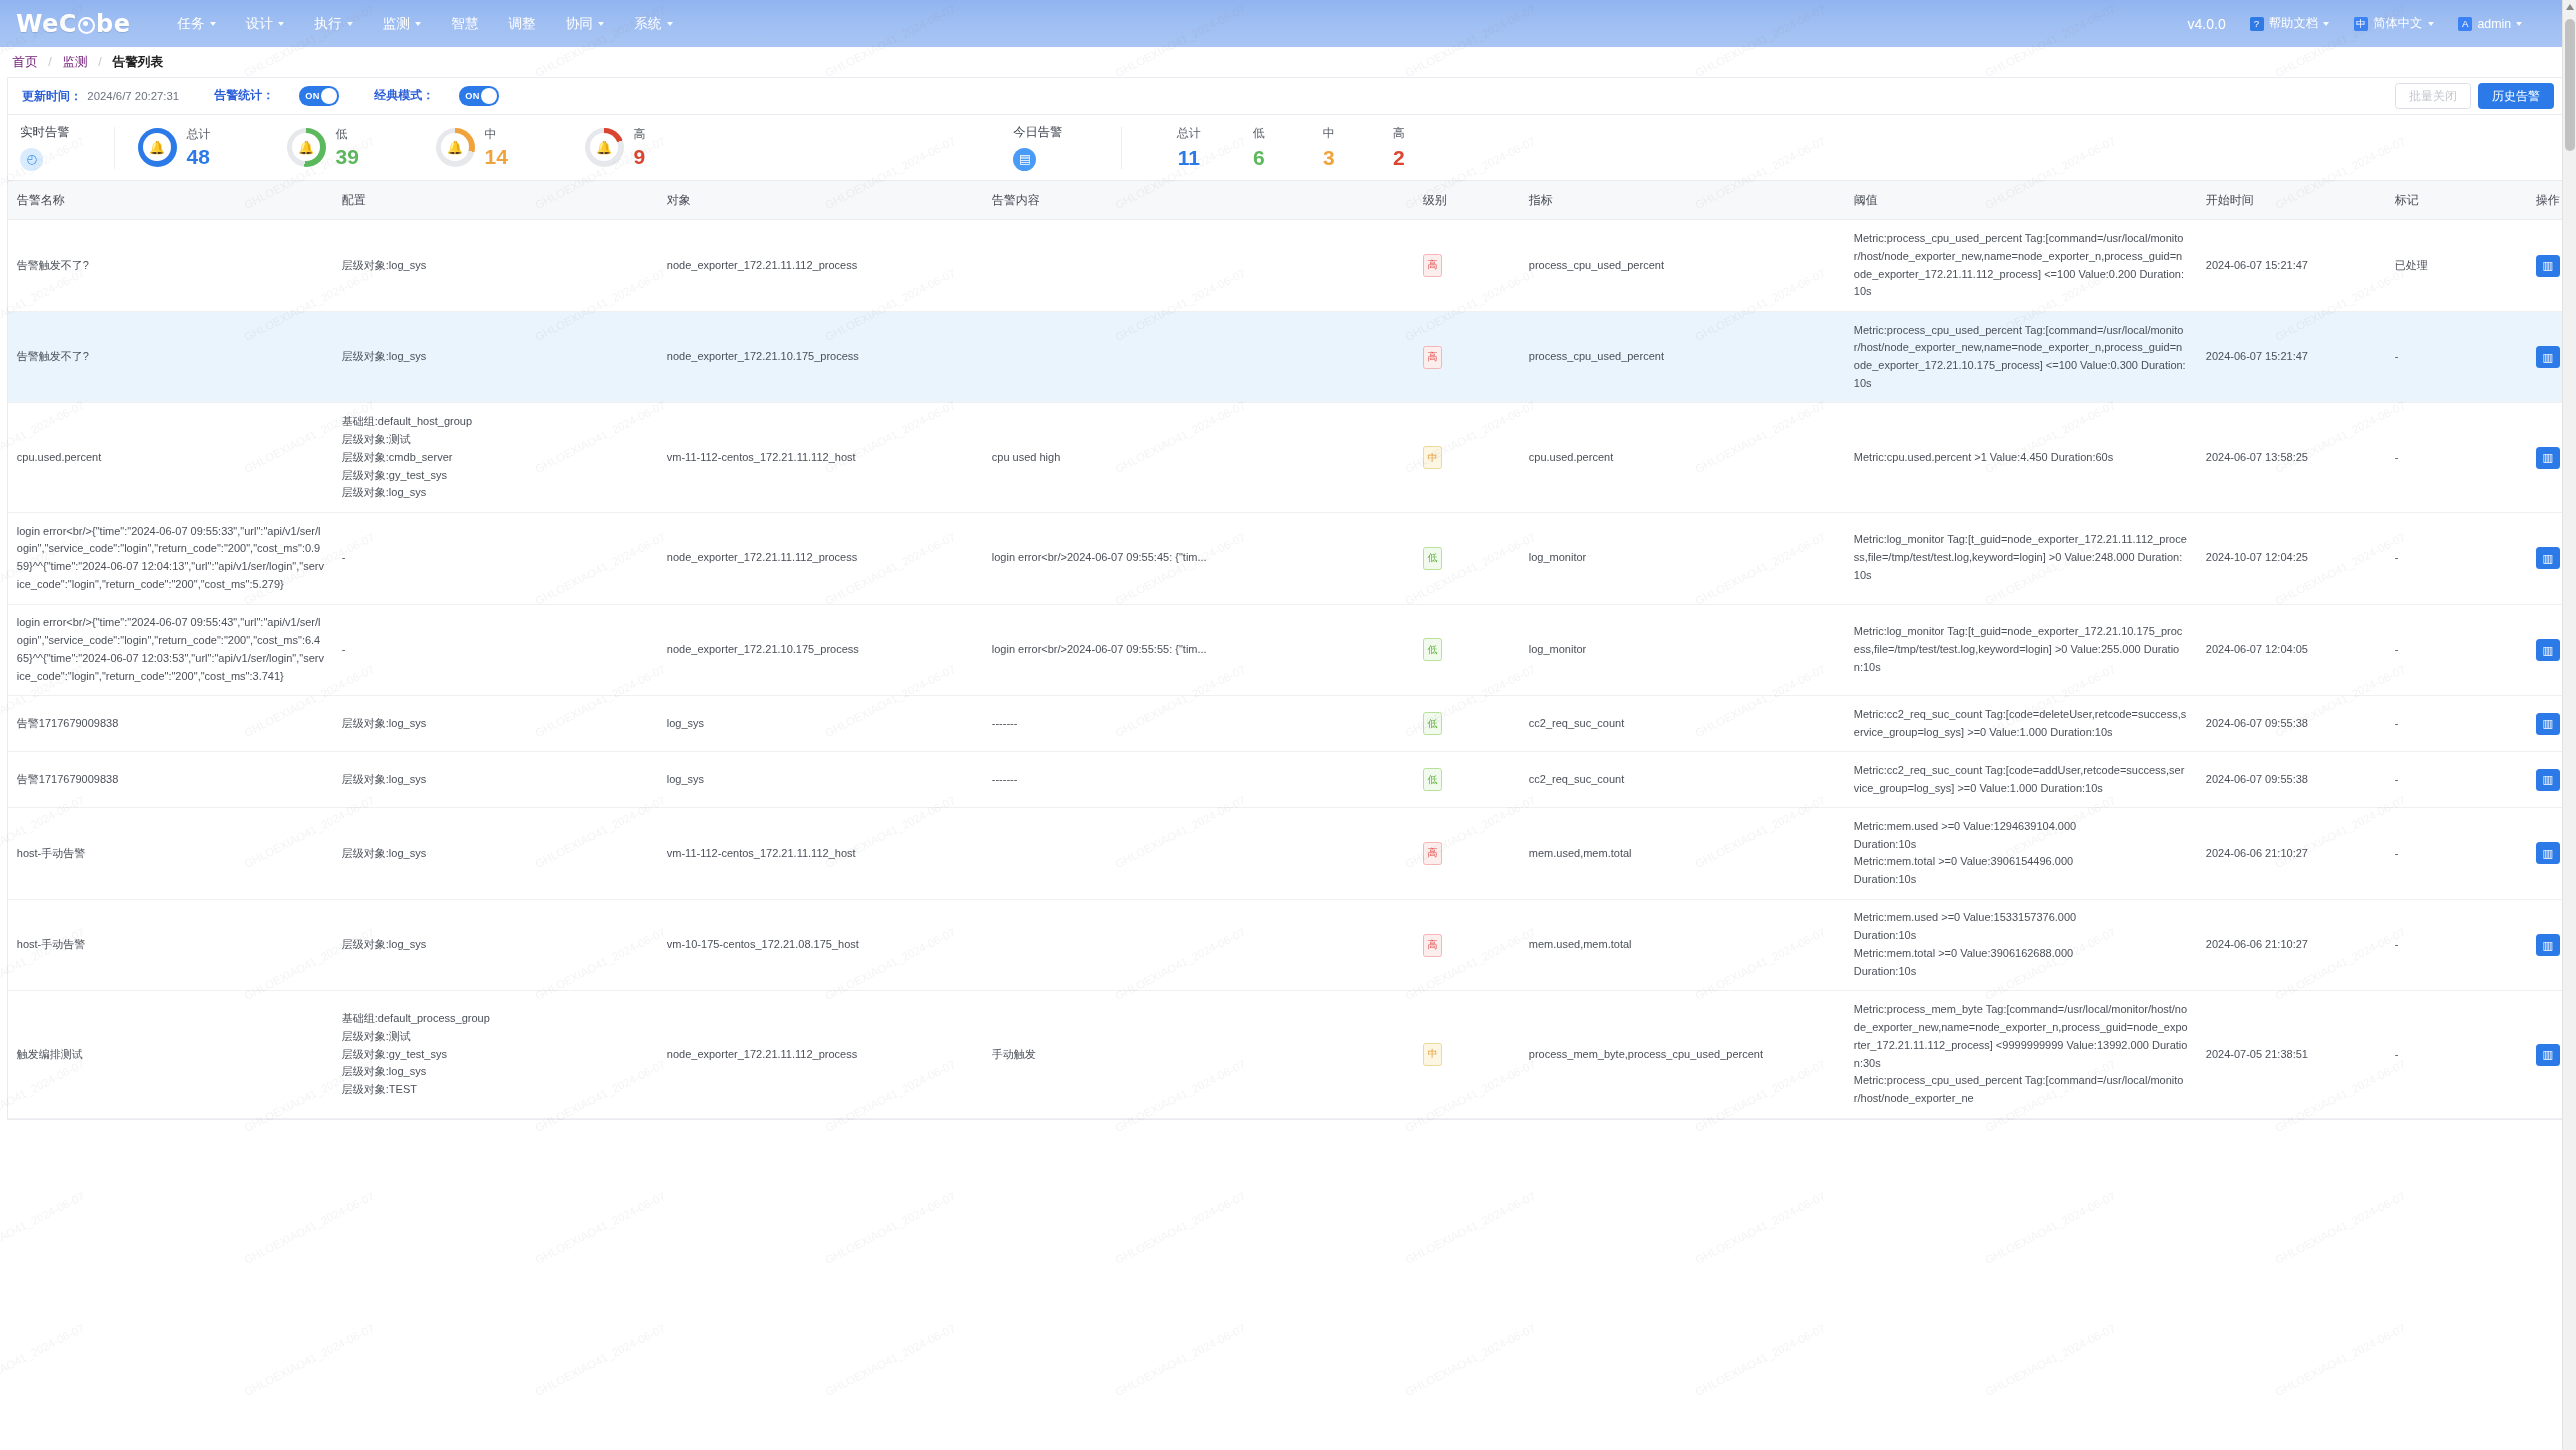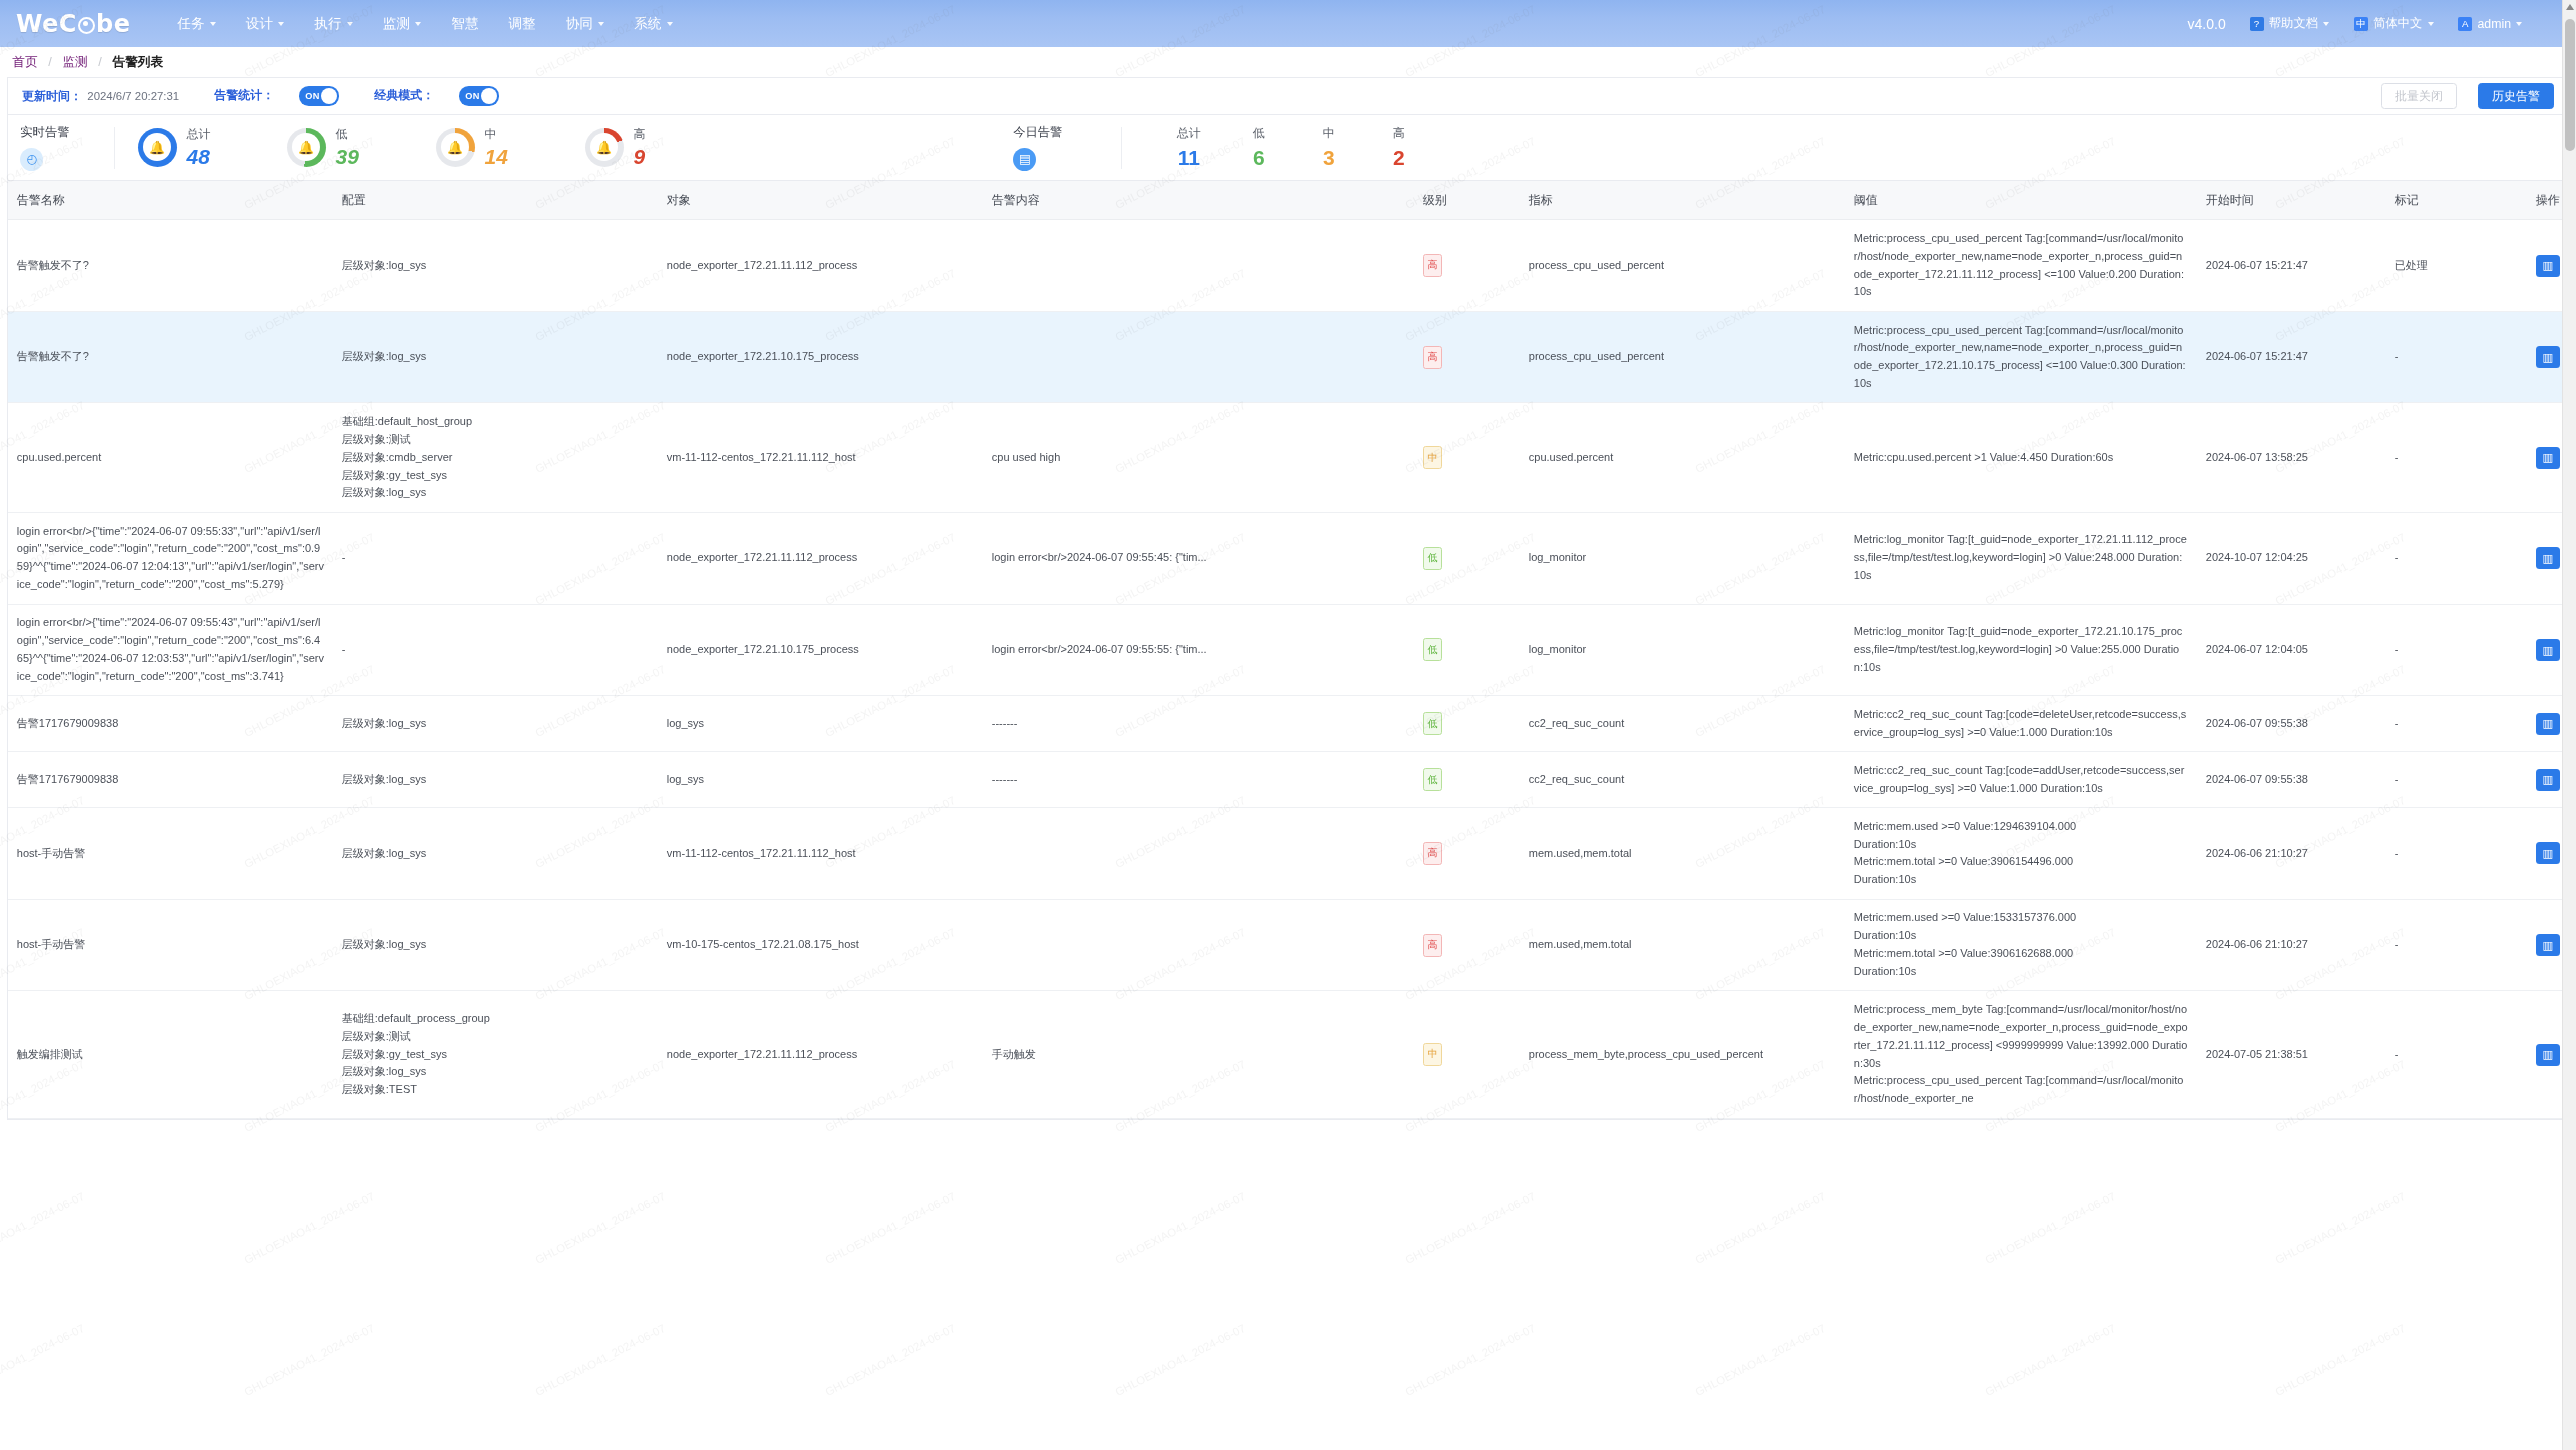--- a/index.html
+++ b/index.html
@@ -82,21 +82,21 @@
   .fl-label{ font-size:12px; color:#2b5fd9; font-weight:bold; }
   .fl-val{ font-size:11.4px; color:#6d7380; margin-left:5.3px; }
   .fl-grp{ display:flex; align-items:center; margin-left:35px;gap:17px; }
   .switch{
     width:40px;height:19.3px;border-radius:9.7px;background:#2b7ae8;
     position:relative; margin-left:8px; cursor:pointer;
     display:flex;align-items:center;
   }
   .switch span{ color:#fff;font-size:9.2px;font-weight:bold;margin-left:6.2px;letter-spacing:0.3px;}
   .switch .knob{ position:absolute; right:1.8px; top:1.8px; width:16px;height:16px;border-radius:50%;background:#fff;}
-  .fbtns{ position:absolute; right:14px; top:5.3px; display:flex; gap:21px;}
+  .fbtns{ position:absolute; right:14px; top:5.3px; display:flex; gap:7px;}
   .btn{
     height:25.5px; padding:0 13px; border-radius:3.5px; font-size:12px;
     display:flex;align-items:center;justify-content:center;cursor:pointer;
   }
   .btn.ghost{ border:0.9px solid #dcdfe6; color:#c3c6cd; background:#fff; }
   .btn.primary{ background:#2b7ae8; color:#fff; border:0.9px solid #2b7ae8; }
 
   
   .stats{
     margin:0 7px; border:0.9px solid #e9ebf0; background:#fff;
@@ -119,21 +119,21 @@
     display:flex;align-items:center;justify-content:center;
     position:relative;
   }
   .ring .inner{
     width:28px;height:28px;border-radius:50%;background:#fff;
     display:flex;align-items:center;justify-content:center; font-size:13px;
     z-index:2;
   }
   .gauge-txt{ margin-left:9.7px; }
   .gauge-txt .lbl{ font-size:12px;color:#5a5f69; }
-  .gauge-txt .num{ font-size:21px; font-weight:bold; line-height:1.05; margin-top:3px;font-style:italic;}
+  .gauge-txt .num{ font-size:21px; font-weight:bold; line-height:1.05; margin-top:3px;}
   .today-cols{ display:flex; }
   .today-col{ width:70px; text-align:center; }
   .today-col .lbl{ font-size:12px;color:#5a5f69; }
   .today-col .num{ font-size:21px;font-weight:bold;margin-top:4.4px;}
 
   
   .tablewrap{ margin:0 7px; border:0.9px solid #e9ebf0; border-top:none; background:#fff; }
   table{ width:100%; border-collapse:collapse; table-layout:fixed; }
   thead th{
     background:#f7f8fa; color:#464b55; font-size:12px; font-weight:normal;

